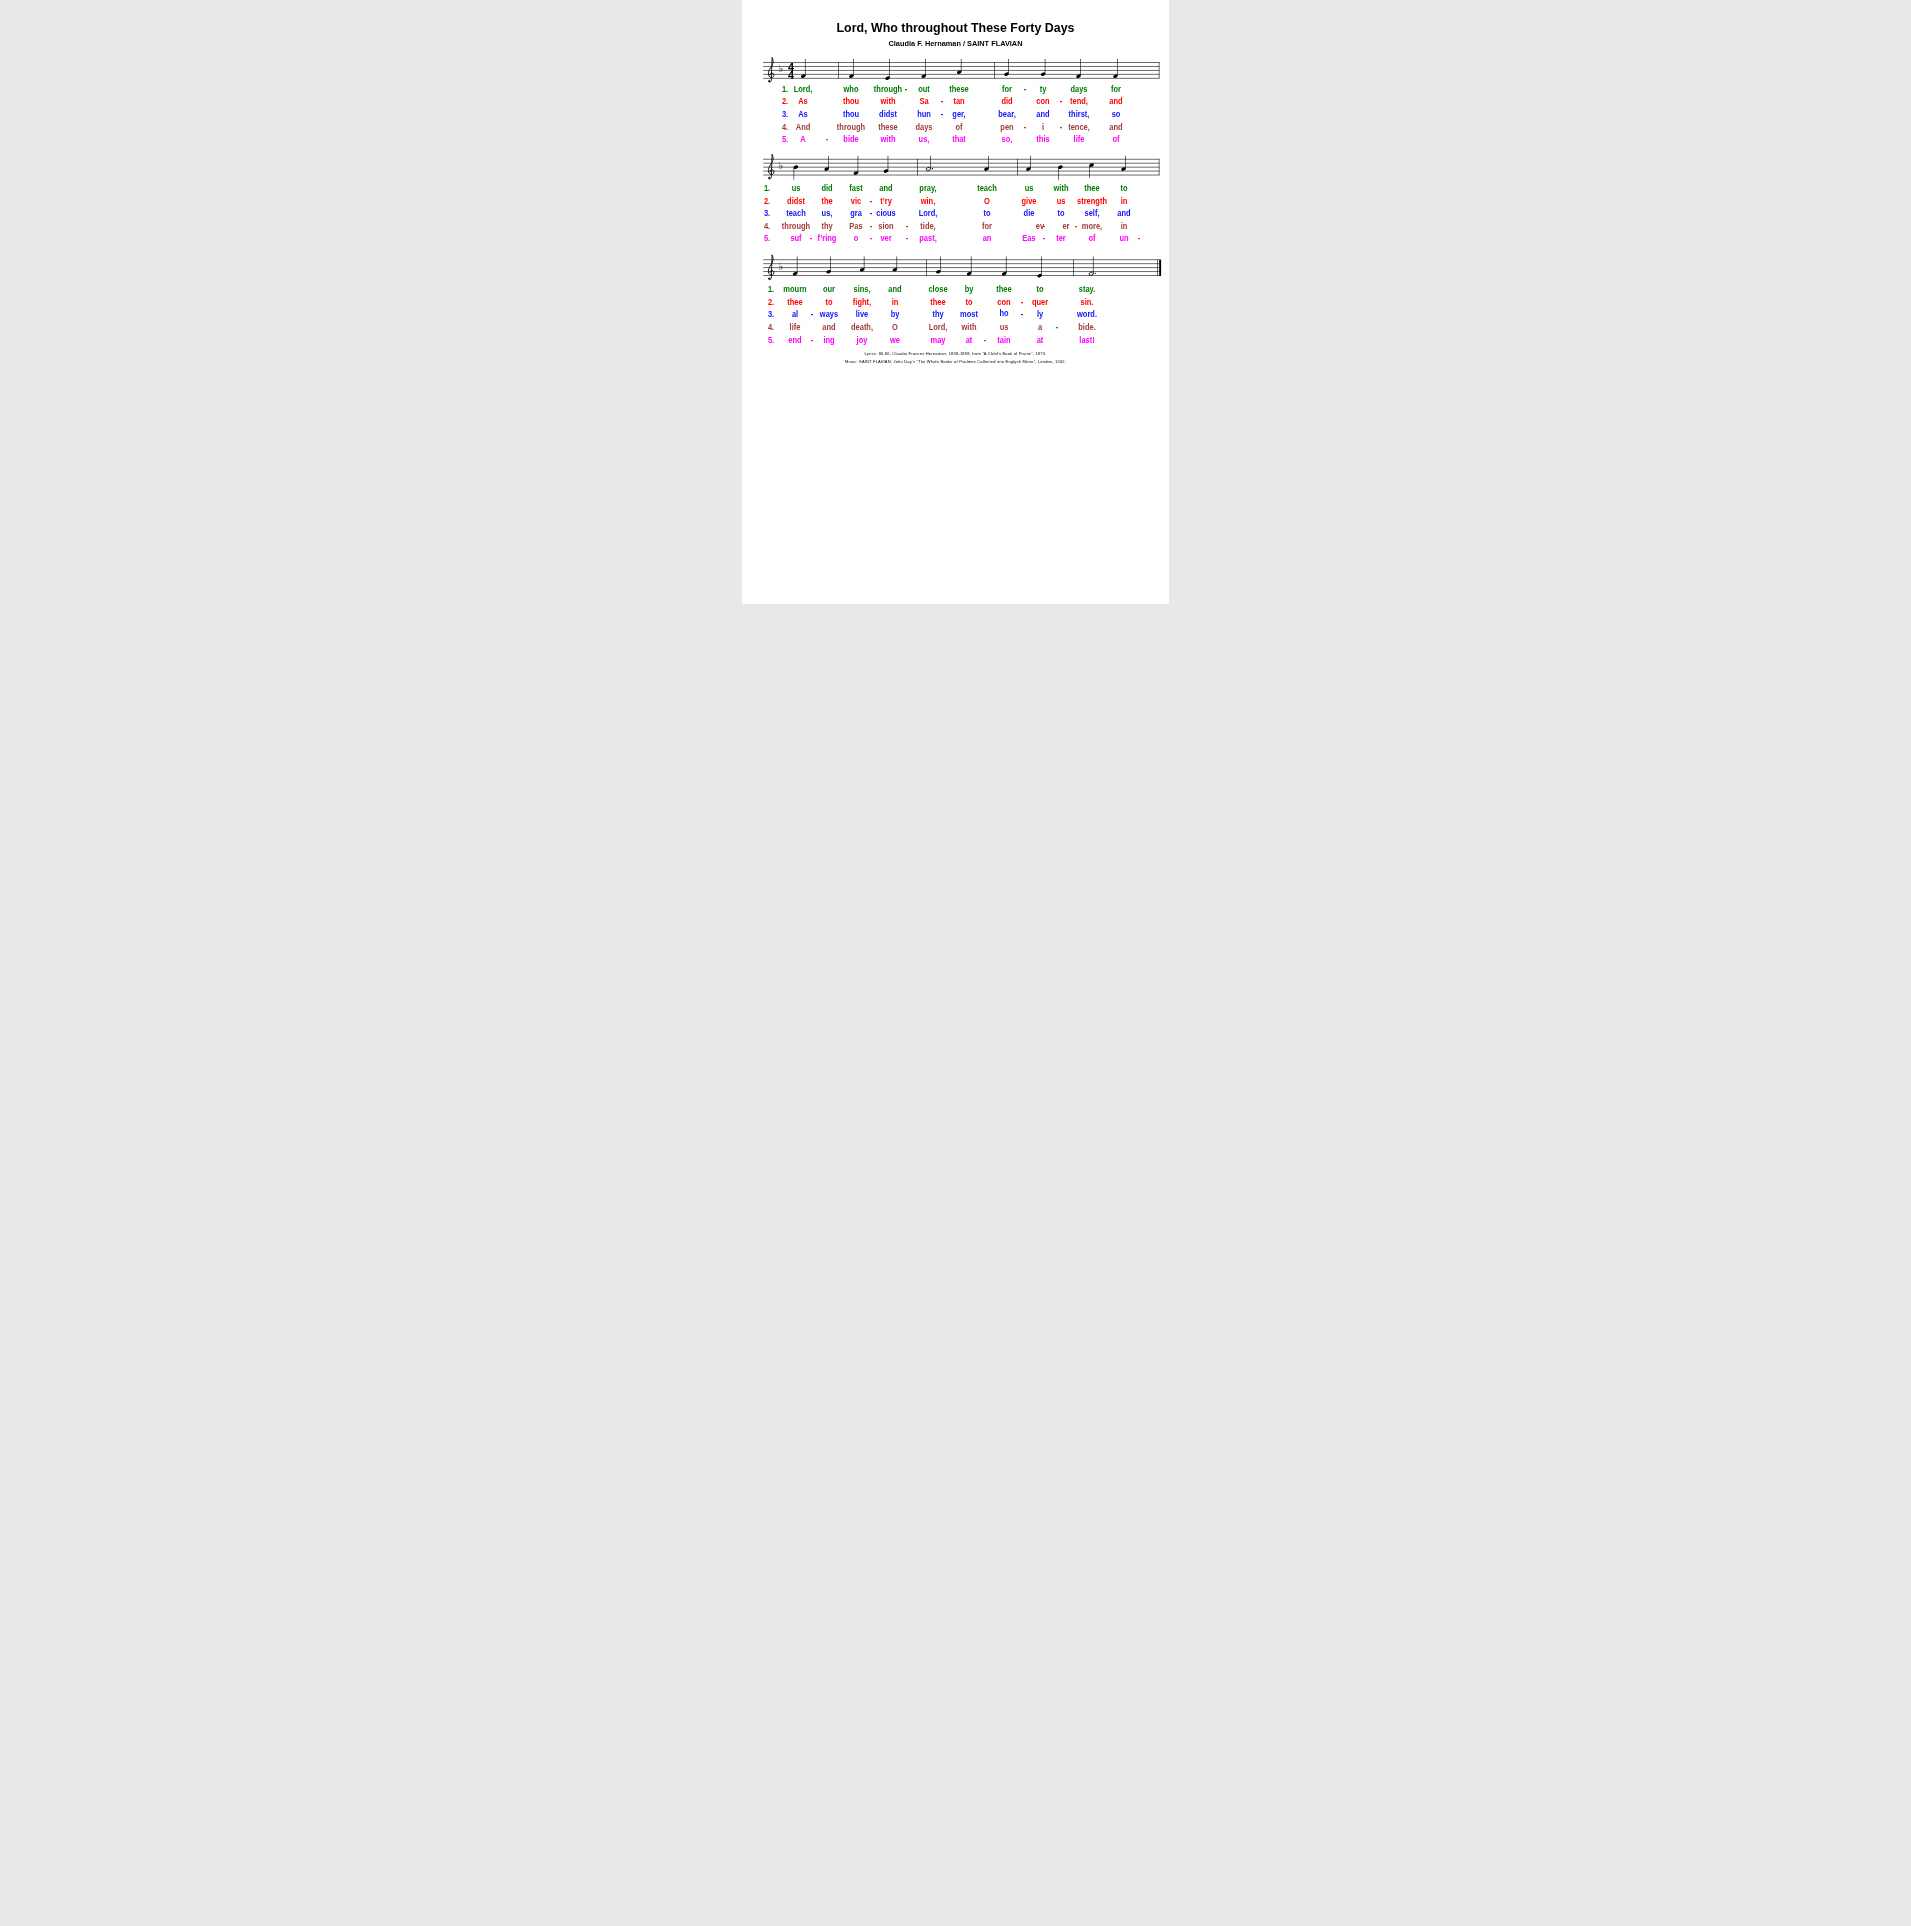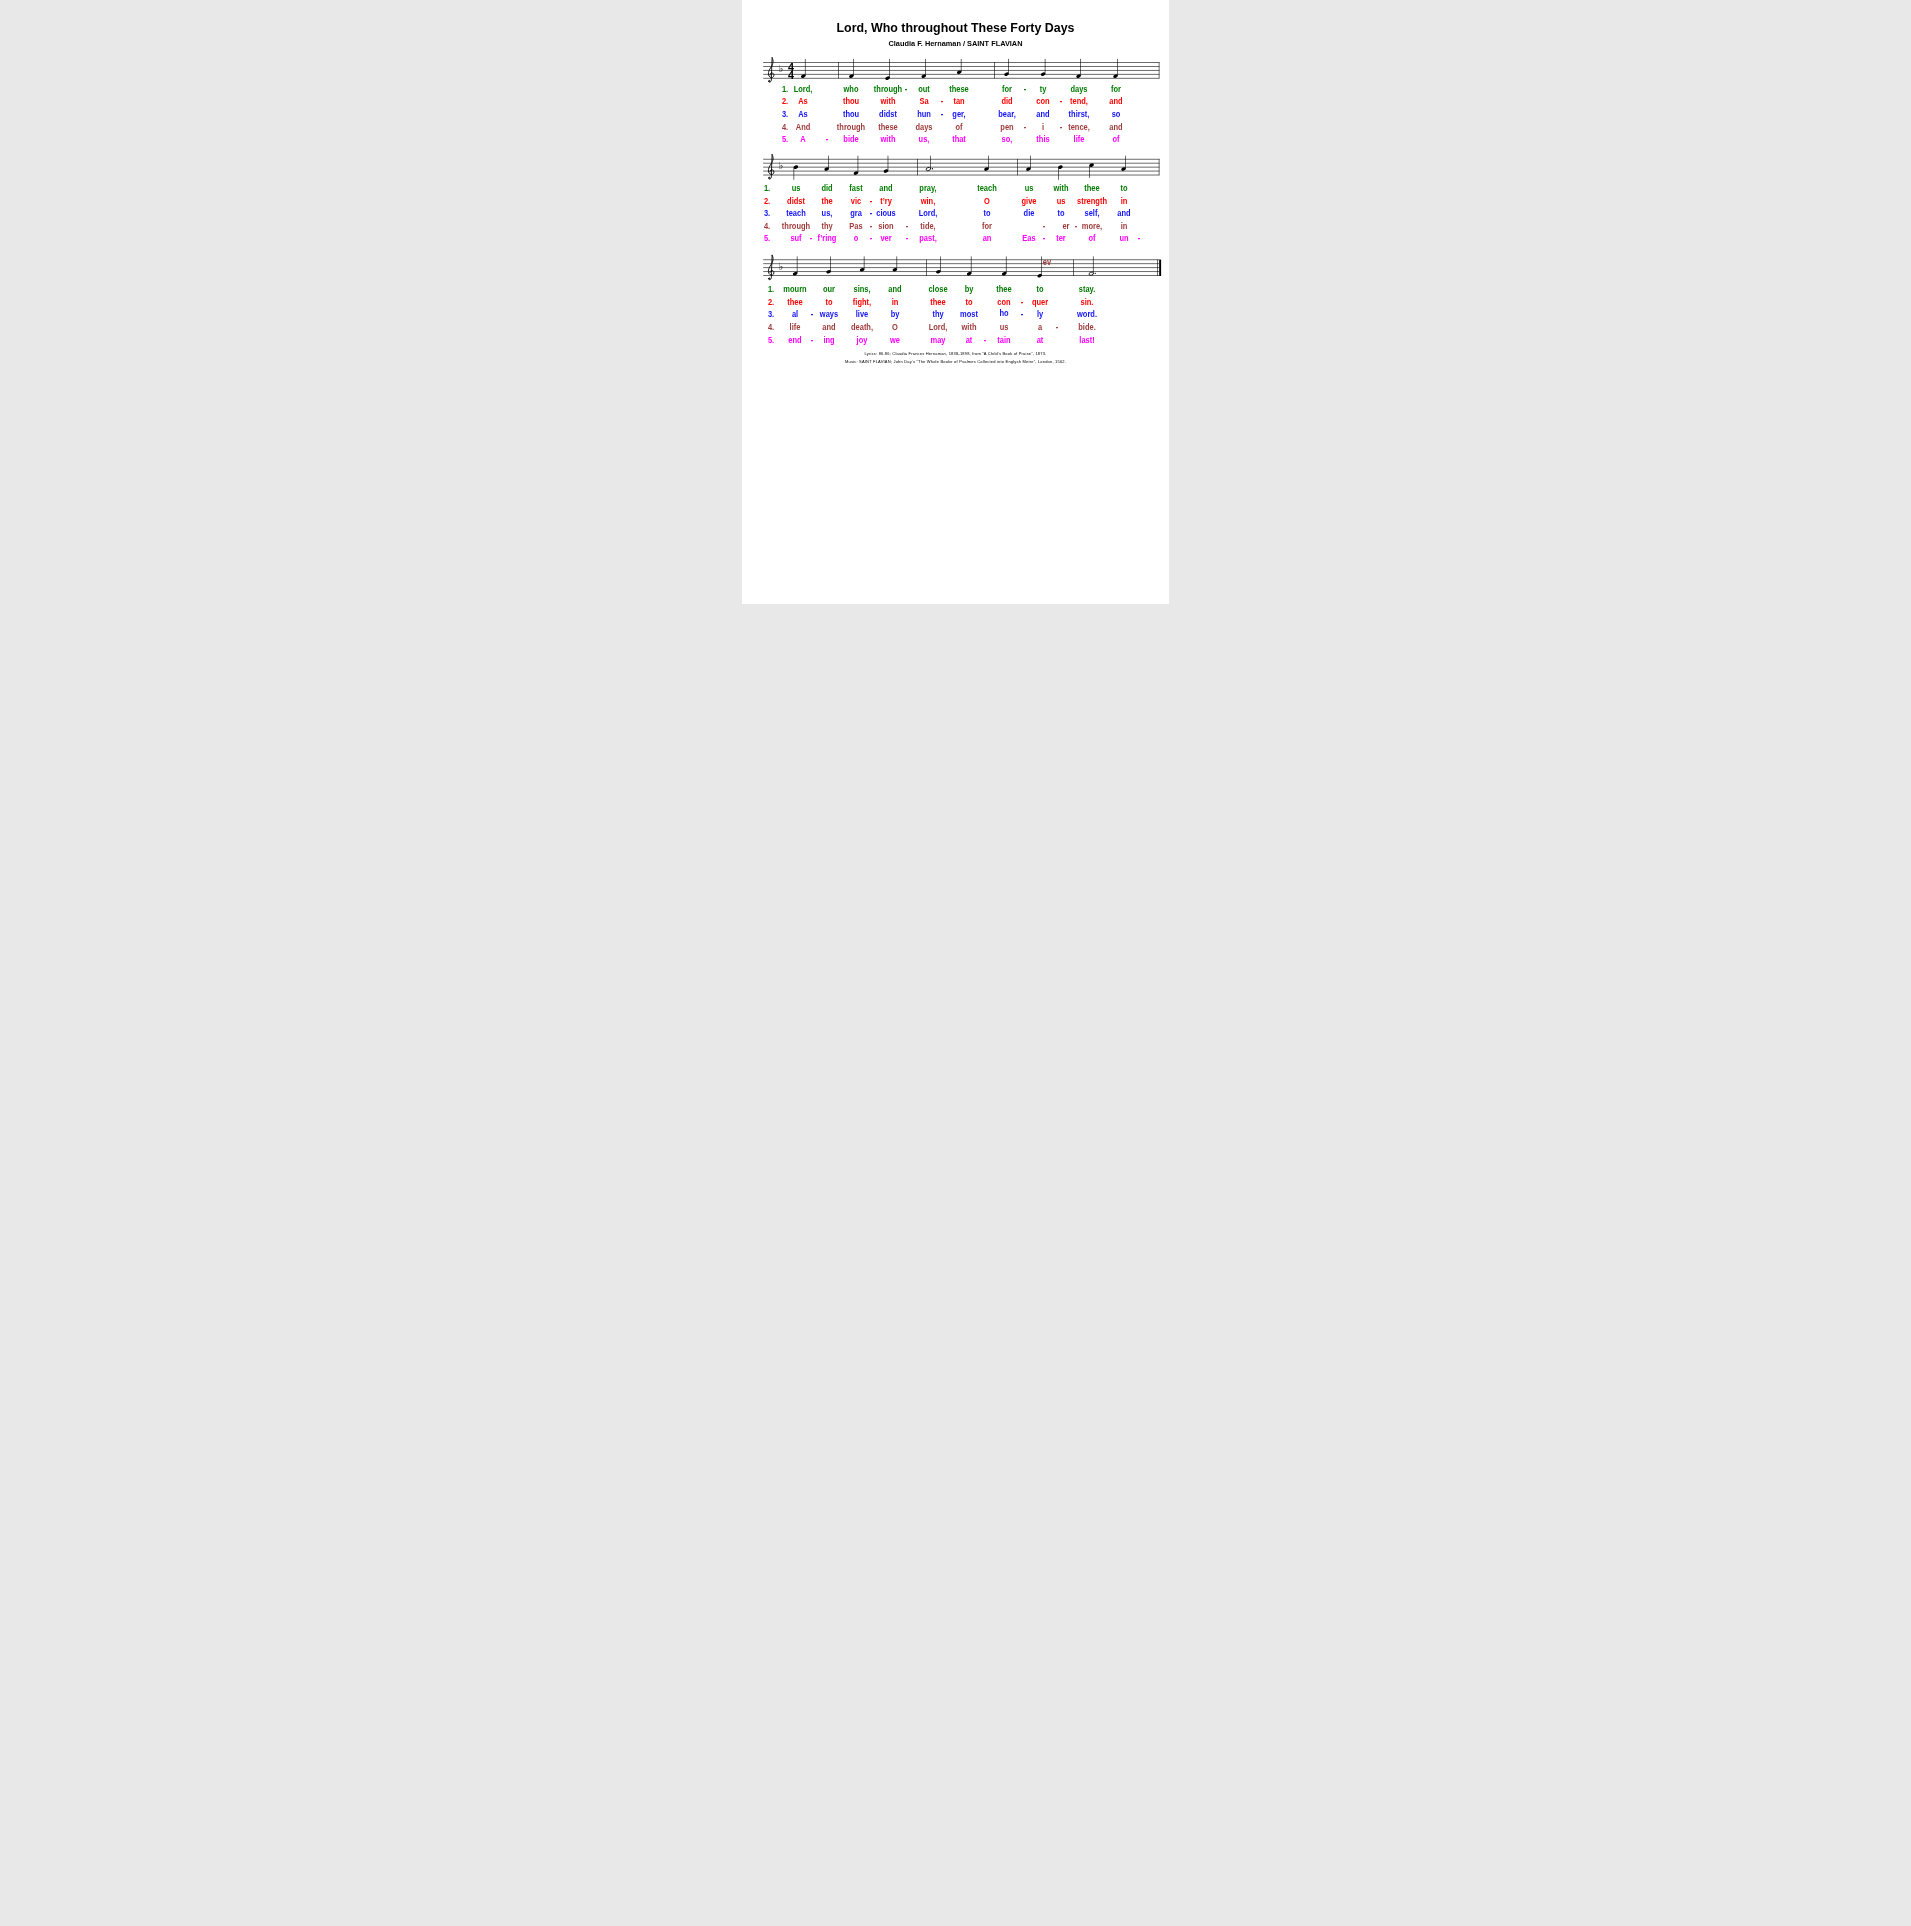--- a/index.html
+++ b/index.html
@@ -243,21 +243,21 @@
       <div class="tok" style="left: 382px; top: 208px; color: rgb(18, 18, 255);">and</div>
       <div class="vnum" style="left: 25px; top: 221px; color: rgb(160, 60, 60);">4.</div>
       <div class="tok" style="left: 54px; top: 221px; color: rgb(160, 60, 60);">through</div>
       <div class="tok" style="left: 85px; top: 221px; color: rgb(160, 60, 60);">thy</div>
       <div class="tok" style="left: 114px; top: 221px; color: rgb(160, 60, 60);">Pas</div>
       <div class="tok" style="left: 129px; top: 221px; color: rgb(160, 60, 60);">-</div>
       <div class="tok" style="left: 144px; top: 221px; color: rgb(160, 60, 60);">sion</div>
       <div class="tok" style="left: 165px; top: 221px; color: rgb(160, 60, 60);">-</div>
       <div class="tok" style="left: 186px; top: 221px; color: rgb(160, 60, 60);">tide,</div>
       <div class="tok" style="left: 245px; top: 221px; color: rgb(160, 60, 60);">for</div>
-      <div class="tok" style="left: 305px; top: 221px; color: rgb(160, 60, 60); margin-top: 36px;">ev</div>
+      <div class="tok" style="left: 298px; top: 221px; color: rgb(160, 60, 60);">ev</div>
       <div class="tok" style="left: 302px; top: 221px; color: rgb(160, 60, 60);">-</div>
       <div class="tok" style="left: 324px; top: 221px; color: rgb(160, 60, 60);">er</div>
       <div class="tok" style="left: 334px; top: 221px; color: rgb(160, 60, 60);">-</div>
       <div class="tok" style="left: 350px; top: 221px; color: rgb(160, 60, 60);">more,</div>
       <div class="tok" style="left: 382px; top: 221px; color: rgb(160, 60, 60);">in</div>
       <div class="vnum" style="left: 25px; top: 233px; color: rgb(255, 0, 255);">5.</div>
       <div class="tok" style="left: 54px; top: 233px; color: rgb(255, 0, 255);">suf</div>
       <div class="tok" style="left: 69px; top: 233px; color: rgb(255, 0, 255);">-</div>
       <div class="tok" style="left: 85px; top: 233px; color: rgb(255, 0, 255);">f’ring</div>
       <div class="tok" style="left: 114px; top: 233px; color: rgb(255, 0, 255);">o</div>

